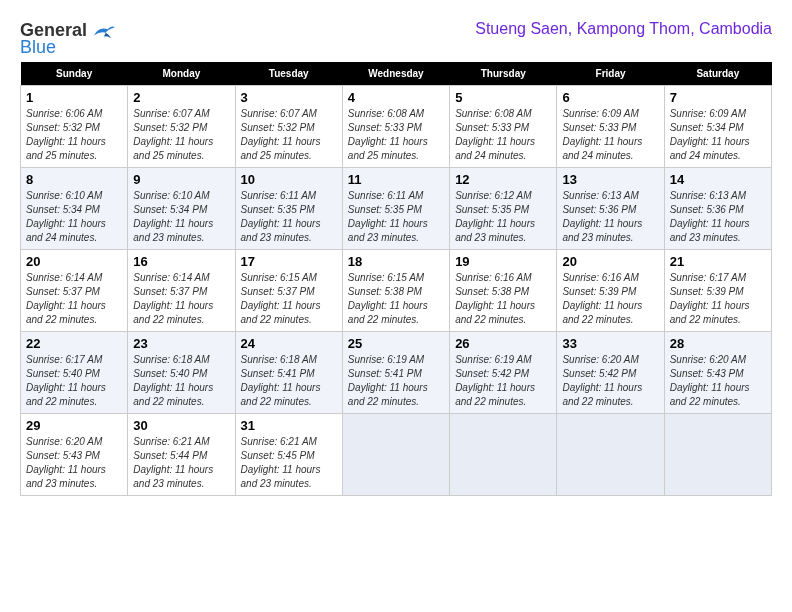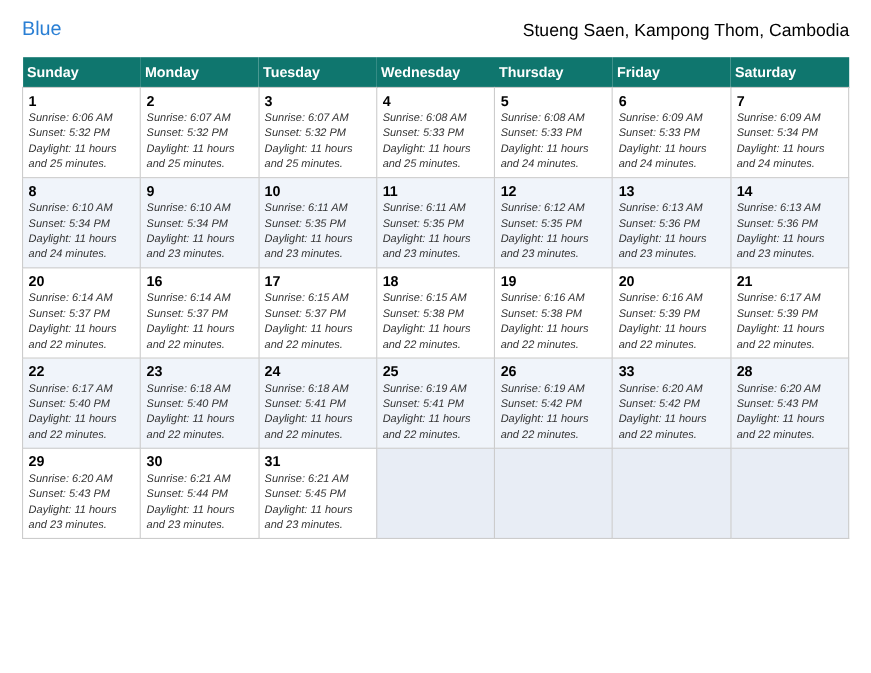--- a/index.html
+++ b/index.html
@@ -31,34 +31,34 @@
       align-items: center;
     }
     .month-title {
       font-size: 36px;
       font-weight: bold;
       color: #333;
       text-align: right;
     }
     .location-title {
       font-size: 16px;
-      color: #000000;
+      color: #6d28d9;
       margin-bottom: 10px;
     }
     .calendar-table {
       width: 100%;
       border-collapse: collapse;
       font-size: 11px;
     }
     .calendar-table th {
-      background-color: #0f766e;
+      background-color: #000000;
       color: #fff;
       padding: 6px 4px;
-      text-align: left;
-      font-size: 13px;
+      text-align: center;
+      font-size: 10px;
       font-weight: bold;
     }
     .calendar-table td {
       border: 1px solid #ccc;
       vertical-align: top;
       padding: 4px 5px;
       width: 14.28%;
       min-height: 70px;
       height: 80px;
     }
@@ -87,20 +87,27 @@
       height: 65px;
       margin-left: 43px;
     }
   </style>
 </head>
 <body>
 
 <div>
   <div class="header-logo">
     <div class="logo-area">
+      <div class="logo-row">
+        <span style="font-size:18px;font-weight:bold;color:#333;">General</span>
+        <svg class="logo-icon" viewBox="0 0 30 20" xmlns="http://www.w3.org/2000/svg">
+          <path d="M5 15 Q10 5 20 8 Q25 3 28 6 Q20 8 18 12 Q12 10 5 15Z" fill="#2a7fd4"></path>
+          <path d="M18 12 Q22 14 24 18 Q20 15 16 16Z" fill="#1a5fa0"></path>
+        </svg>
+      </div>
       <span style="font-size:18px;font-weight:normal;color:#2a7fd4;margin-top:-4px;">Blue</span>
     </div>
     <div style="text-align:right;">
       <div class="location-title">Stueng Saen, Kampong Thom, Cambodia</div>
     </div>
   </div>
 
   <table class="calendar-table">
     <thead>
       <tr>

